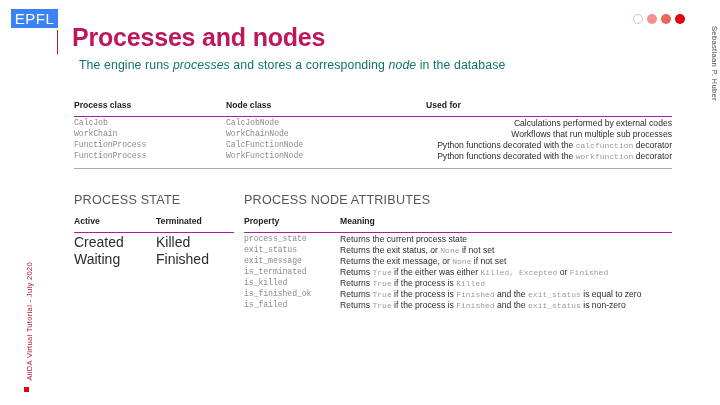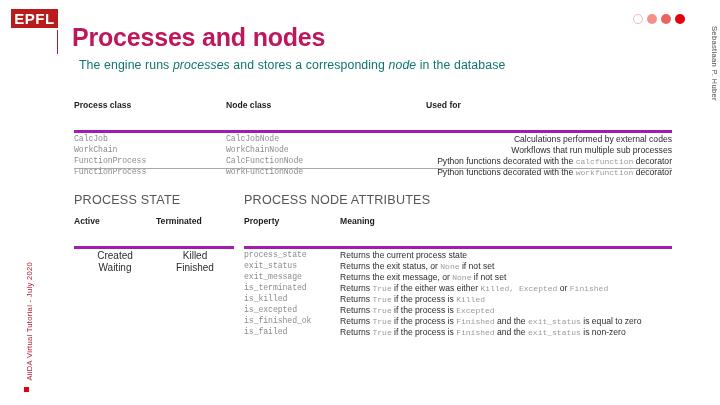--- a/index.html
+++ b/index.html
@@ -16,24 +16,24 @@
     color: #231f20;
   }
 
   
   #epfl-logo {
     position: absolute;
     left: 11px;
     top: 9px;
     width: 47px;
     height: 19px;
-    background: #b91c1c;
+    background: #3b82f6;
     color: #ffffff;
     font-family: "Liberation Sans", sans-serif;
-    font-weight: bold;
+    font-weight: normal;
     font-size: 15px;
     letter-spacing: 0.5px;
     line-height: 19px;
     text-align: center;
   }
 
   
   #logo-divider {
     position: absolute;
     left: 57px;
@@ -129,22 +129,22 @@
     position: absolute;
     border-collapse: collapse;
     font-size: 8.6px;
     color: #3c3c3c;
   }
   .tbl th {
     font-weight: bold;
     font-size: 8.6px;
     color: #1e1e1e;
     text-align: left;
-    padding: 0 0 20px 0;
-    border-bottom: 3px solid #a21caf;
+    padding: 0 0 6px 0;
+    border-bottom: 1px solid #a21caf;
     white-space: nowrap;
   }
   .tbl td {
     padding: 1px 0 0 0;
     white-space: nowrap;
     vertical-align: top;
   }
   .mono {
     font-family: "Liberation Mono", "DejaVu Sans Mono", monospace;
     font-size: 8.2px;
@@ -176,21 +176,21 @@
     top: 168px;
     width: 598px;
     height: 1px;
     background: #a9a9a9;
   }
 
   
   #process-state-title { left: 74px; top: 193px; }
   #table-state { left: 74px; top: 216px; width: 160px; }
   #table-state th.s1 { width: 82px; margin-top: 14px; }
-  #table-state td { color: #2c2c2c; font-size: 10px; text-align: center; }
+  #table-state td { color: #2c2c2c; font-size: 14px; }
 
   
   #node-attrs-title { left: 244px; top: 193px; }
   #table-attrs { left: 244px; top: 216px; width: 428px; }
   #table-attrs th.a1 { width: 96px; }
   #table-attrs td.a2 { color: #2c2c2c; font-size: 8.6px; }
 </style>
 </head>
 <body>
 
@@ -288,24 +288,20 @@
       </tr>
       <tr>
         <td class="mono">is_terminated</td>
         <td class="a2"><span>Returns </span><span class="mono-in">True</span><span> if the either was either </span><span class="mono-in">Killed, Excepted</span><span> or </span><span class="mono-in">Finished</span></td>
       </tr>
       <tr>
         <td class="mono">is_killed</td>
         <td class="a2"><span>Returns </span><span class="mono-in">True</span><span> if the process is </span><span class="mono-in">Killed</span></td>
       </tr>
       <tr>
-        <td class="mono">is_excepted</td>
-        <td class="a2"><span>Returns </span><span class="mono-in">True</span><span> if the process is </span><span class="mono-in">Excepted</span></td>
-      </tr>
-      <tr>
         <td class="mono">is_finished_ok</td>
         <td class="a2"><span>Returns </span><span class="mono-in">True</span><span> if the process is </span><span class="mono-in">Finished</span><span> and the </span><span class="mono-in">exit_status</span><span> is equal to zero</span></td>
       </tr>
       <tr>
         <td class="mono">is_failed</td>
         <td class="a2"><span>Returns </span><span class="mono-in">True</span><span> if the process is </span><span class="mono-in">Finished</span><span> and the </span><span class="mono-in">exit_status</span><span> is non-zero</span></td>
       </tr>
     </tbody>
 </table>
 

